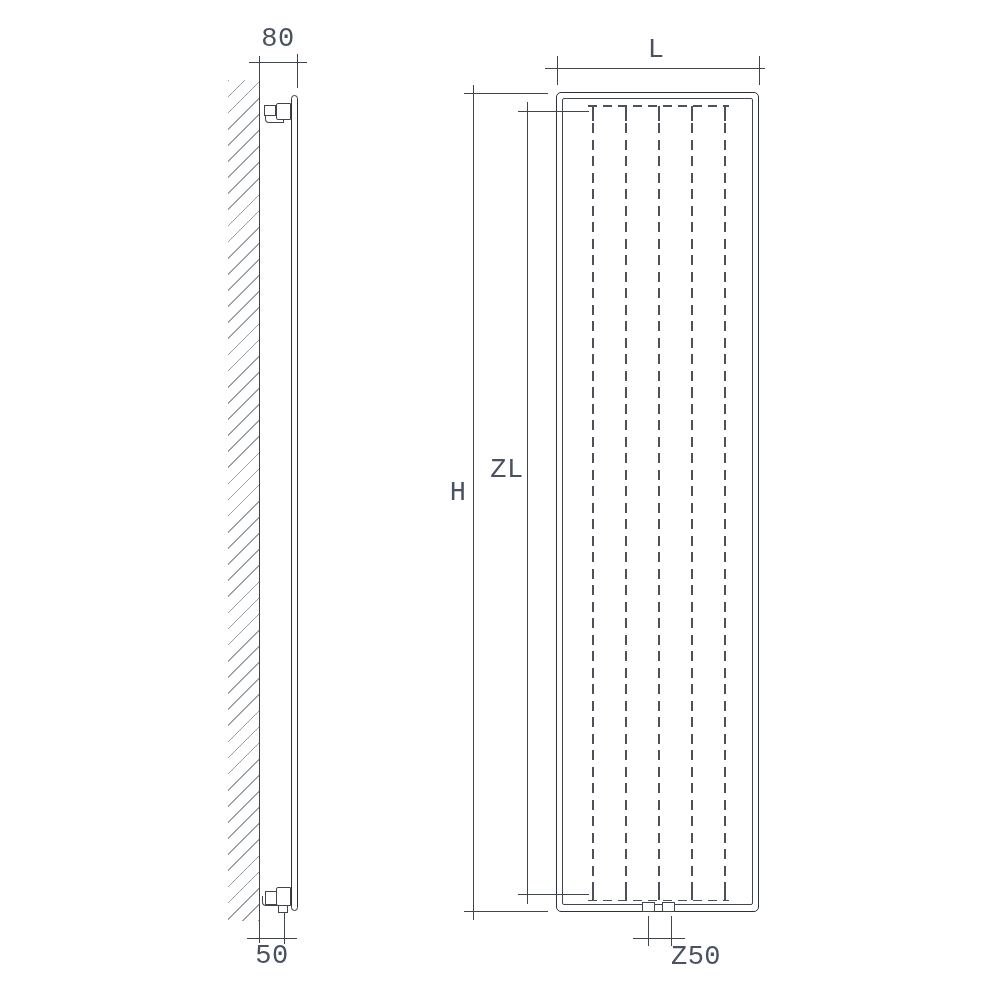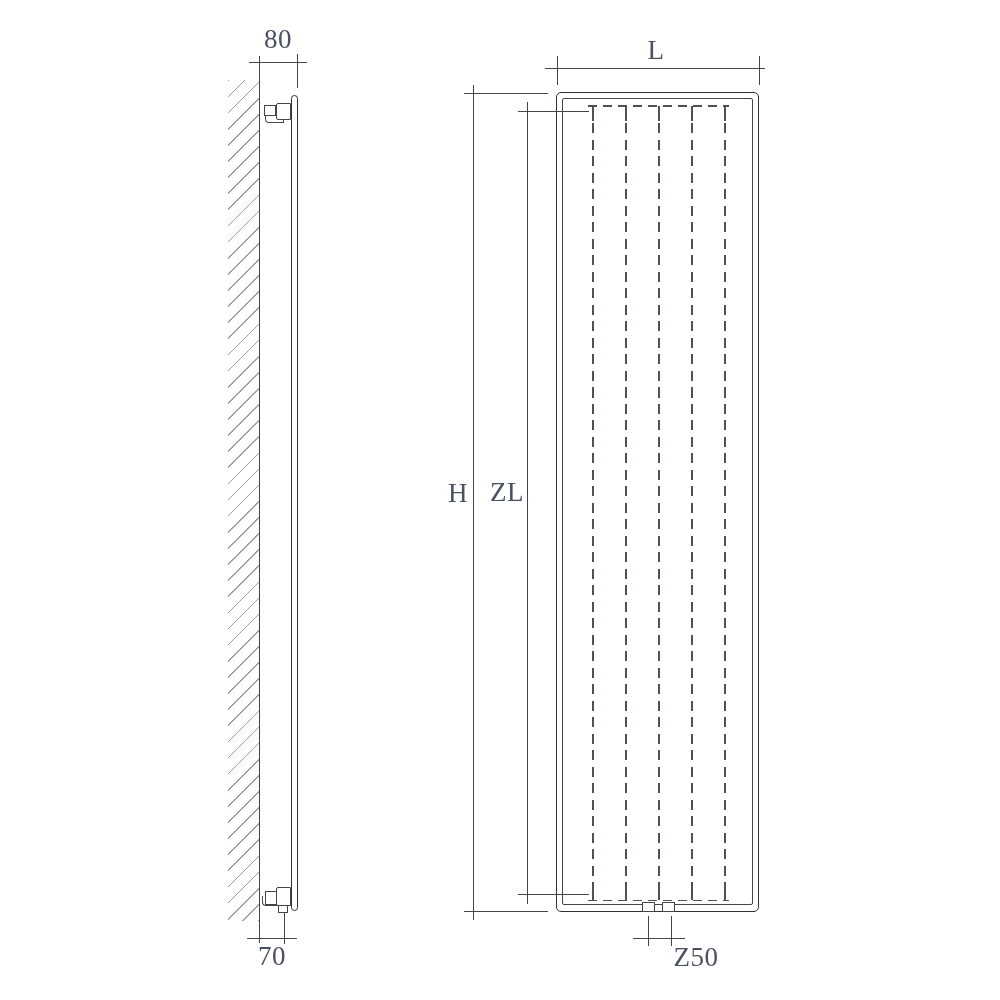--- a/index.html
+++ b/index.html
@@ -6,21 +6,21 @@
     --background:#ffffff;
     --line:#41464d;
     --border:#2d3138;
     --dashed:#4d525a;
     --hatch:#9aa1a9;
     --text:#4a5161;
   }
   html,body{margin:0;padding:0;background:var(--background);}
   #canvas{
     position:relative;width:1000px;height:1000px;background:var(--background);
-    font-family:Liberation Serif, serif;overflow:hidden;
+    font-family:Liberation Mono, monospace;overflow:hidden;
   }
   .hline{position:absolute;height:0;border-top:1.3px solid var(--line);}
   .vline{position:absolute;width:0;border-left:1.3px solid var(--line);}
   .dim-label{
     position:absolute;color:var(--text);font-size:27px;line-height:1;
     text-align:center;letter-spacing:.5px;white-space:nowrap;
   }
   .dash-v{
     position:absolute;width:2px;
     background:repeating-linear-gradient(to bottom,var(--dashed) 0 10px,transparent 10px 16.5px);
@@ -61,21 +61,21 @@
     <div class="box" style="left:276px;top:886.5px;width:15px;height:19px;border-width:1.3px;border-radius:2px 0 0 2px;"></div>
     <div class="box" style="left:265px;top:890.5px;width:12px;height:14px;"></div>
     <div class="box" style="left:278px;top:904.5px;width:10px;height:8.5px;z-index:4;"></div>
 
     <div class="hline" style="left:249px;top:61.5px;width:58px;"></div>
     <div class="vline" style="left:296.5px;top:54px;height:34px;"></div>
     <div class="dim-label" style="left:248px;top:26px;width:60px;">80</div>
 
     <div class="hline" style="left:247px;top:937.5px;width:50px;"></div>
     <div class="vline" style="left:283.5px;top:912px;height:32px;"></div>
-    <div class="dim-label" style="left:242px;top:943px;width:60px;">70</div>
+    <div class="dim-label" style="left:242px;top:943px;width:60px;">50</div>
   </div>
 
   <div>
 
     <div style="
       position:absolute;left:555.5px;top:92px;width:203.5px;height:819.5px;
       border:1.7px solid var(--border);border-radius:5px;background:var(--background);box-sizing:border-box;z-index:1;"></div>
     <div style="
       position:absolute;left:561.5px;top:98px;width:191px;height:807px;
       border:1.2px solid var(--line);border-radius:2px;background:var(--background);box-sizing:border-box;z-index:1;"></div>
@@ -109,21 +109,21 @@
     <div class="dim-label" style="left:632px;top:37px;width:48px;">L</div>
 
     <div class="vline" style="left:472.5px;top:85px;height:835px;z-index:3;"></div>
     <div class="hline" style="left:464px;top:93px;width:84px;z-index:3;"></div>
     <div class="hline" style="left:464px;top:910.5px;width:84px;z-index:3;"></div>
     <div class="dim-label" style="left:438px;top:480px;width:40px;">H</div>
 
     <div class="vline" style="left:527px;top:102px;height:802px;z-index:3;"></div>
     <div class="hline" style="left:518px;top:111px;width:71px;z-index:3;"></div>
     <div class="hline" style="left:518px;top:893.5px;width:71px;z-index:3;"></div>
-    <div class="dim-label" style="left:482px;top:479px;width:50px;">ZL</div>
+    <div class="dim-label" style="left:482px;top:457px;width:50px;">ZL</div>
 
     <div class="hline" style="left:633px;top:937.5px;width:52px;z-index:3;"></div>
     <div class="vline" style="left:647.5px;top:916px;height:30px;z-index:3;"></div>
     <div class="vline" style="left:670.5px;top:916px;height:30px;z-index:3;"></div>
     <div class="dim-label" style="left:660px;top:944px;width:72px;">Z50</div>
   </div>
 
 </div>
 
 </body></html>

